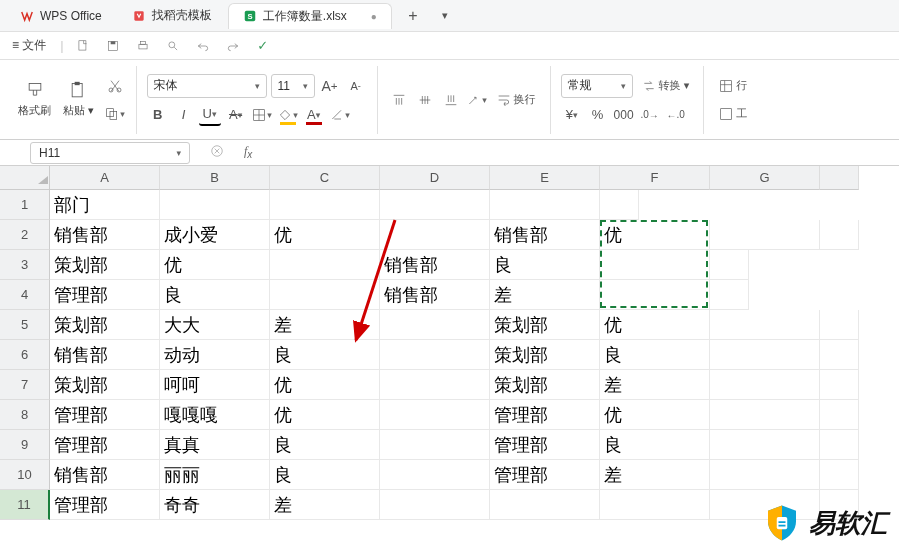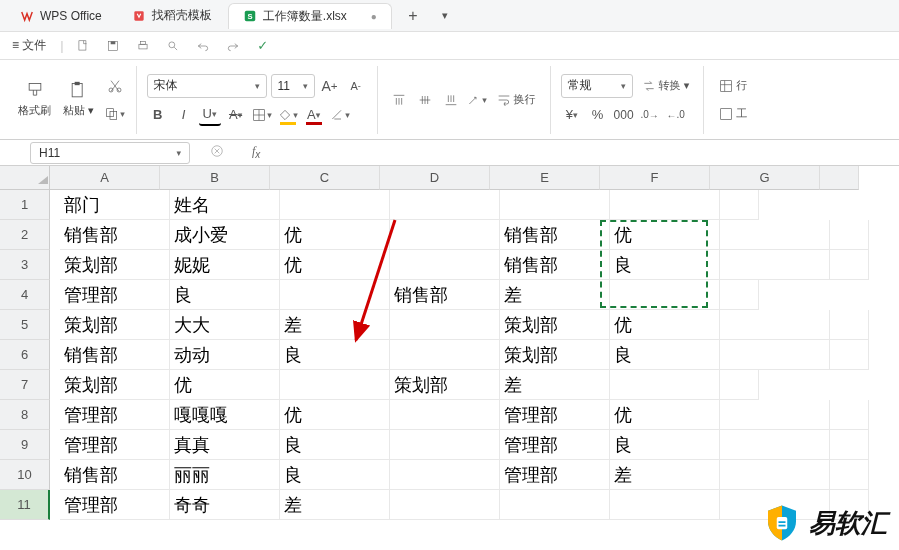--- a/index.html
+++ b/index.html
@@ -35,33 +35,33 @@
 .rib-btn svg { width: 16px; height: 16px; }
 .underline-color { border-bottom: 2px solid #000; }
 .fill-color { position: relative; }
 .fill-color::after { content: ''; position: absolute; bottom: 1px; left: 3px; right: 3px; height: 3px; background: #ffc000; }
 .font-color { position: relative; }
 .font-color::after { content: ''; position: absolute; bottom: 1px; left: 3px; right: 3px; height: 3px; background: #c00000; }
 
 
 .refbar { height: 26px; background: #fff; border-bottom: 1px solid #d0d0d0; display: flex; align-items: center; font-size: 12px; }
 .namebox { width: 160px; height: 22px; border: 1px solid #ccc; margin-left: 30px; display: flex; align-items: center; padding: 0 8px; border-radius: 3px; justify-content: space-between; }
-.fxarea { display: flex; align-items: center; margin-left: 20px; gap: 28px; color: #666; }
+.fxarea { display: flex; align-items: center; margin-left: 20px; gap: 20px; color: #666; }
 .fx-input { border: none; outline: none; font-size: 12px; width: 500px; }
 
 
 .sheet { display: flex; position: relative; }
 .corner { width: 50px; height: 24px; background: #f0f1f2; border-right: 1px solid #ccc; border-bottom: 1px solid #ccc; }
 .colheads { display: flex; position: absolute; left: 50px; top: 0; }
 .colhead { height: 24px; background: #f0f1f2; border-right: 1px solid #ddd; border-bottom: 1px solid #ccc; display: flex; align-items: center; justify-content: center; font-size: 13px; color: #555; }
 .rowheads { position: absolute; left: 0; top: 24px; }
 .rowhead { width: 50px; height: 30px; background: #f0f1f2; border-right: 1px solid #ccc; border-bottom: 1px solid #ddd; display: flex; align-items: center; justify-content: center; font-size: 13px; color: #555; }
 .rowhead.sel { background: #d4e8d4; border-right: 2px solid #1a7f3c; }
 .cells { position: absolute; left: 50px; top: 24px; }
-.cell-row { display: flex; margin-left: 10px; }
+.cell-row { display: flex; }
 .cell { height: 30px; border-right: 1px solid #e8e8e8; border-bottom: 1px solid #e8e8e8; display: flex; align-items: center; padding: 0 4px; font-size: 18px; color: #000; font-family: "SimSun", serif; }
 
 
 .marquee { position: absolute; border: 2px dashed #1a7f3c; pointer-events: none; }
 
 
 .arrow-anno { position: absolute; pointer-events: none; }
 
 
 .watermark { position: absolute; bottom: 6px; right: 12px; display: flex; align-items: center; gap: 6px; font-size: 26px; font-weight: 700; font-style: italic; color: #111; }
@@ -329,40 +329,38 @@
       <div class="rowhead">6</div>
       <div class="rowhead">7</div>
       <div class="rowhead">8</div>
       <div class="rowhead">9</div>
       <div class="rowhead">10</div>
       <div class="rowhead sel">11</div>
     </div>
     <div class="cells">
       <div class="cell-row">
         <div class="cell" style="width: 110px;">部门</div>
-        <div class="cell" style="width: 110px;">姓名</div>
         <div class="cell" style="width: 110px;"></div>
         <div class="cell" style="width: 110px;"></div>
         <div class="cell" style="width: 110px;"></div>
         <div class="cell" style="width: 110px;"></div>
         <div class="cell" style="width: 39px;"></div>
       </div>
       <div class="cell-row">
         <div class="cell" style="width: 110px;">销售部</div>
         <div class="cell" style="width: 110px;">成小爱</div>
         <div class="cell" style="width: 110px;">优</div>
         <div class="cell" style="width: 110px;"></div>
         <div class="cell" style="width: 110px;">销售部</div>
         <div class="cell" style="width: 110px;">优</div>
         <div class="cell" style="width: 110px;"></div>
         <div class="cell" style="width: 39px;"></div>
       </div>
       <div class="cell-row">
         <div class="cell" style="width: 110px;">策划部</div>
-        <div class="cell" style="width: 110px;">妮妮</div>
         <div class="cell" style="width: 110px;">优</div>
         <div class="cell" style="width: 110px;"></div>
         <div class="cell" style="width: 110px;">销售部</div>
         <div class="cell" style="width: 110px;">良</div>
         <div class="cell" style="width: 110px;"></div>
         <div class="cell" style="width: 39px;"></div>
       </div>
       <div class="cell-row">
         <div class="cell" style="width: 110px;">管理部</div>
         <div class="cell" style="width: 110px;">良</div>
@@ -387,20 +385,21 @@
         <div class="cell" style="width: 110px;">动动</div>
         <div class="cell" style="width: 110px;">良</div>
         <div class="cell" style="width: 110px;"></div>
         <div class="cell" style="width: 110px;">策划部</div>
         <div class="cell" style="width: 110px;">良</div>
         <div class="cell" style="width: 110px;"></div>
         <div class="cell" style="width: 39px;"></div>
       </div>
       <div class="cell-row">
         <div class="cell" style="width: 110px;">策划部</div>
+        <div class="cell" style="width: 110px;">呵呵</div>
         <div class="cell" style="width: 110px;">优</div>
         <div class="cell" style="width: 110px;"></div>
         <div class="cell" style="width: 110px;">策划部</div>
         <div class="cell" style="width: 110px;">差</div>
         <div class="cell" style="width: 110px;"></div>
         <div class="cell" style="width: 39px;"></div>
       </div>
       <div class="cell-row">
         <div class="cell" style="width: 110px;">管理部</div>
         <div class="cell" style="width: 110px;">嘎嘎嘎</div>

